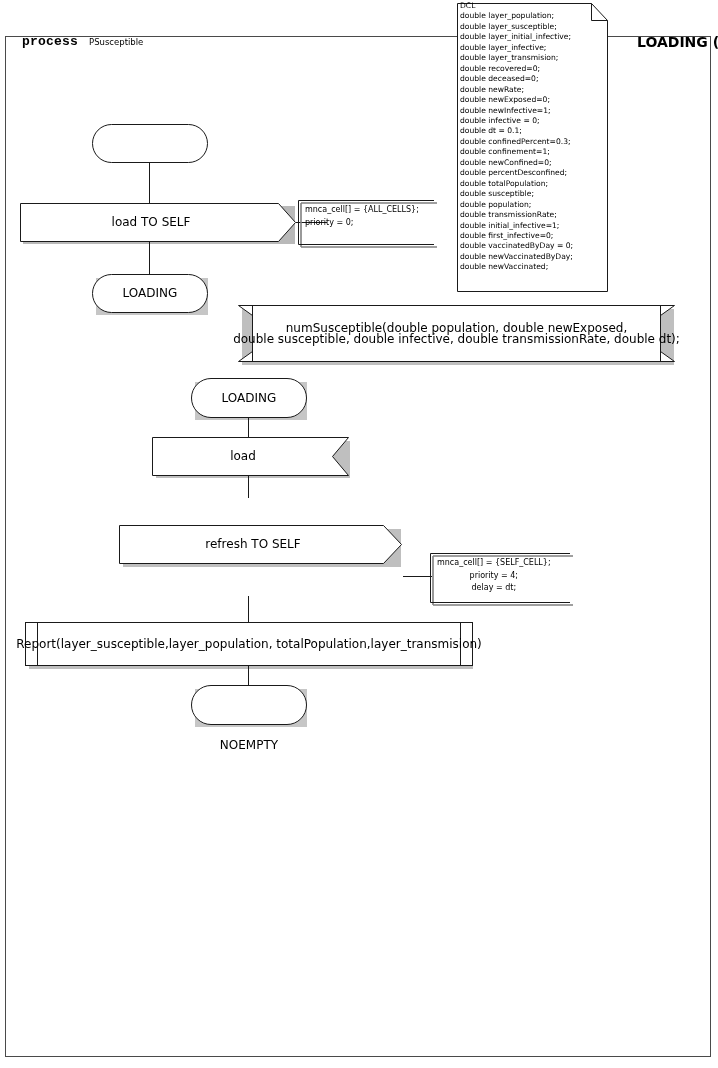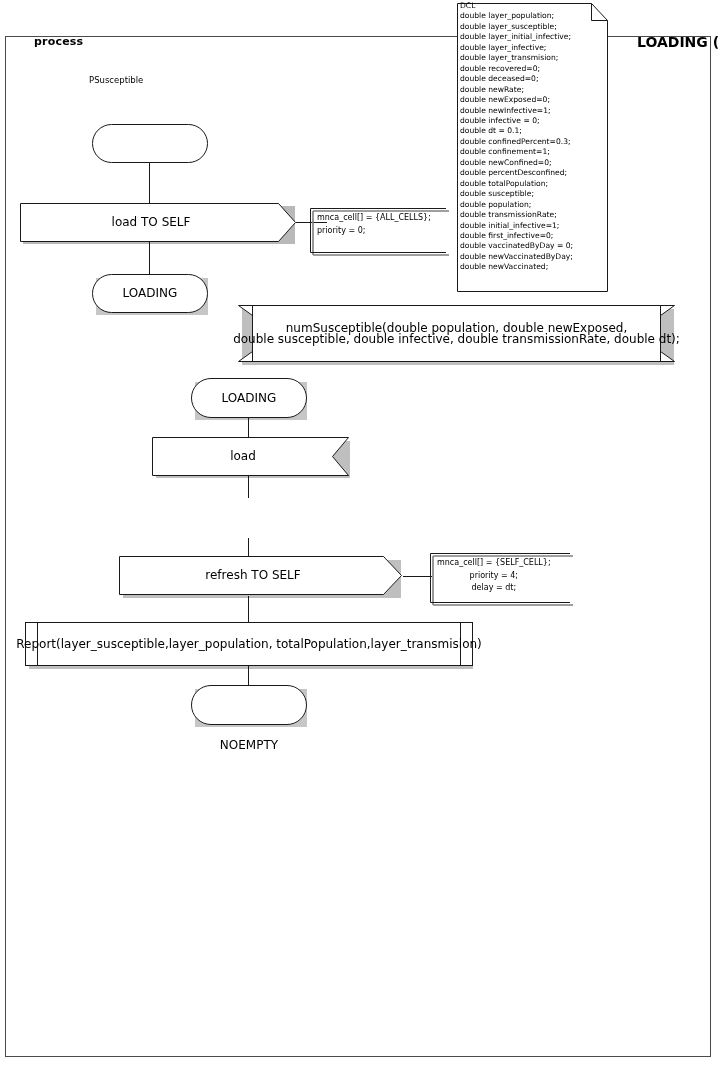--- a/index.html
+++ b/index.html
@@ -10,23 +10,23 @@
   }
   .canvas{position:absolute;left:0;top:0;width:718px;height:1068px;}
   .abs{position:absolute;}
 
   
   #process-frame{
     left:5px;top:36px;width:706px;height:1021px;
     border:1px solid #4a4a4a;box-sizing:border-box;background:transparent;
   }
   #process-keyword{
-    left:34px;top:37px;font-size:11px;font-weight:bold;letter-spacing:.2px;
-  }
-  #process-name{left:89px;top:37px;font-size:8.5px;margin-top:38px;}
+    left:22px;top:37px;font-size:13px;font-weight:bold;letter-spacing:.2px;font-family:Liberation Mono, monospace;
+  }
+  #process-name{left:89px;top:37px;font-size:8.5px;}
   #loading-count{left:637px;top:37px;font-size:14px;font-weight:bold;}
 
   
   .lbl{font-size:8px;line-height:10.5px;white-space:pre;}
 
   
   #dcl-note{
     left:457px;top:3px;width:150px;height:289px;
   }
   #dcl-note svg{display:block;}
@@ -113,21 +113,21 @@
   <div class="abs shape" style="left:20px;top:203px;">
     <svg width="278" height="42" viewBox="0 0 278 42">
       <path d="M3,3 L275,3 L275,41 L3,41 Z" fill="#808080" opacity="0.55"></path>
       <path d="M0.5,0.5 L258.5,0.5 L275.5,19.5 L258.5,38.5 L0.5,38.5 Z" fill="#ffffff" stroke="#1a1a1a" stroke-width="1"></path>
     </svg>
     <div class="shape-label" style="width:262px;height:39px;">load TO SELF</div>
   </div>
 
   <div class="conn conn-h" style="left:296px;top:222px;width:31px;"></div>
 
-  <div class="comment" style="left:310px;top:200px;width:136px;height:44px;margin-top:8px;">
+  <div class="comment" style="left:298px;top:200px;width:136px;height:44px;">
     <svg width="140" height="48" viewBox="0 0 140 48">
       <path d="M3,3 L139,3 M3,3 L3,47 M3,47 L139,47" stroke="#808080" stroke-width="1.6" fill="none"></path>
       <path d="M136,0.5 L0.5,0.5 L0.5,44.5 L136,44.5" fill="none" stroke="#1a1a1a" stroke-width="1"></path>
     </svg>
     <div class="ctext">mnca_cell[] = {ALL_CELLS};
 priority = 0;</div>
   </div>
 
   <div class="conn conn-v" style="left:149px;top:241px;height:33px;"></div>
 
@@ -165,21 +165,21 @@
       <path d="M0.5,0.5 L196.5,0.5 L180.5,19.5 L196.5,38.5 L0.5,38.5 Z" fill="#ffffff" stroke="#1a1a1a" stroke-width="1"></path>
     </svg>
     <div class="shape-label" style="width:182px;height:39px;">load</div>
   </div>
 
   <div class="conn conn-v" style="left:248px;top:475px;height:23px;"></div>
 
 
   <div class="conn conn-v" style="left:248px;top:538px;height:20px;"></div>
 
-  <div class="abs shape" style="left:119px;top:556px;">
+  <div class="abs shape" style="left:119px;top:525px;">
     <svg width="286" height="43" viewBox="0 0 286 43">
       <path d="M4,4 L282,4 L282,42 L4,42 Z" fill="#808080" opacity="0.5"></path>
       <path d="M0.5,0.5 L264.5,0.5 L282.5,19.5 L264.5,38.5 L0.5,38.5 Z" fill="#ffffff" stroke="#1a1a1a" stroke-width="1"></path>
     </svg>
     <div class="shape-label" style="width:268px;height:39px;">refresh TO SELF</div>
   </div>
 
   <div class="conn conn-h" style="left:403px;top:576px;width:29px;"></div>
 
   <div class="comment" style="left:430px;top:553px;width:140px;height:49px;text-align:center;">

